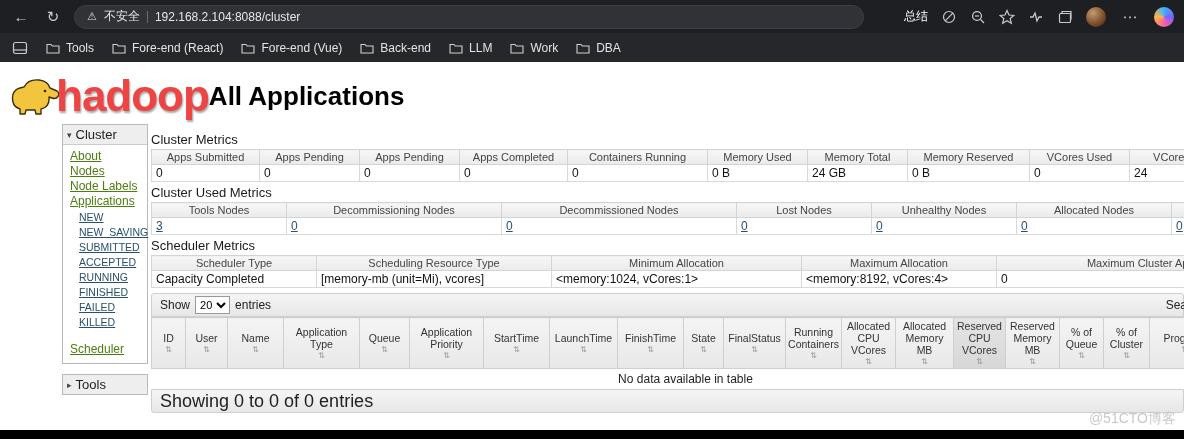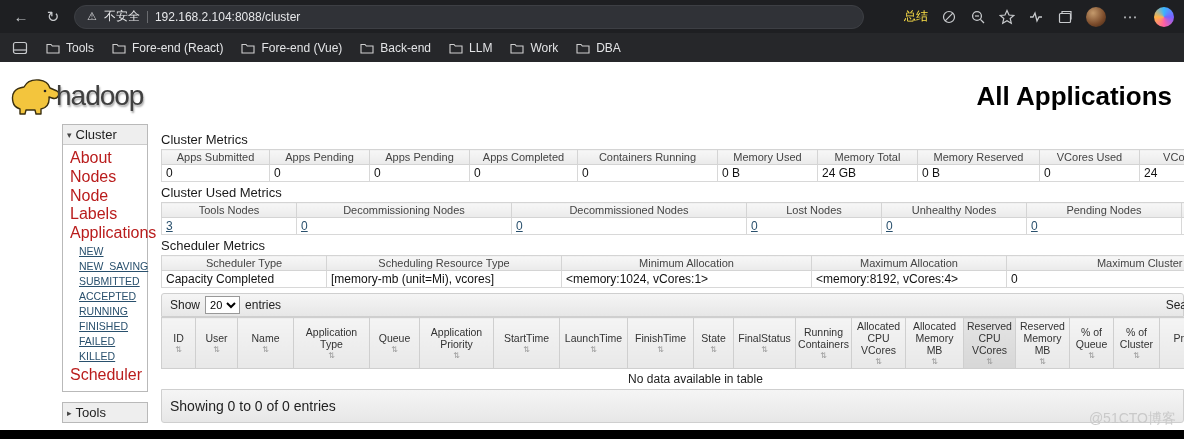--- a/index.html
+++ b/index.html
@@ -7,66 +7,66 @@
   body{font-family:"Liberation Sans",sans-serif;background:#fff}
   .screen{width:1184px;height:439px;position:relative;overflow:hidden}
 
   
   .browser-topbar{height:33px;background:#1e1f22;display:flex;align-items:center;padding:0 10px;gap:10px}
   .nav-ico{color:#c8cacd;font-size:15px;width:22px;text-align:center;cursor:pointer;flex:0 0 auto;line-height:1}
   .addr-pill{flex:1;max-width:790px;height:24px;background:#303237;border:1px solid #3d3f44;border-radius:12px;display:flex;align-items:center;gap:7px;padding:0 12px;color:#e6e7e9;font-size:12px;overflow:hidden;white-space:nowrap}
   .warn{color:#d6d7d9;font-size:11px}
   .addr-sep{width:1px;height:12px;background:#6a6c70;flex:0 0 auto}
   .right-icons{margin-left:auto;display:flex;align-items:center;gap:13px;color:#c8cacd}
-  .sum-label{font-size:12px;color:#fde047;cursor:pointer;white-space:nowrap}
+  .sum-label{font-size:12px;color:#ffffff;cursor:pointer;white-space:nowrap}
   .avatar{width:20px;height:20px;border-radius:50%;background:radial-gradient(circle at 35% 30%,#c49a6c,#7a4a2a 60%,#3c2414);display:inline-block}
   .copilot{width:20px;height:20px;border-radius:50%;background:conic-gradient(#37b6ff,#7b61ff,#ff5fa2,#ffb347,#37b6ff);display:inline-block}
   .icon-btn{display:flex;align-items:center;cursor:pointer}
 
   .bookmarks-bar{height:29px;background:#26272a;display:flex;align-items:center;gap:18px;padding:0 12px;color:#e3e4e6;font-size:12px}
   .bm-item{display:flex;align-items:center;gap:6px;cursor:pointer;white-space:nowrap}
 
   
   .content{position:relative;height:377px;background:#fff;overflow:hidden}
   .page-header{display:flex;align-items:center;padding:8px 12px 0 8px;height:60px}
   .logo{display:flex;align-items:center;cursor:pointer}
-  .logo-text{font-size:28px;font-weight:normal;color:#404040;letter-spacing:-1px;line-height:.9;margin-left:-4px;text-shadow:1px 2px 2px rgba(0,0,0,.35)}
-  .page-title{flex:1;text-align:right;font-size:26px;font-weight:bold;color:#000}
+  .logo-text{font-size:44px;font-weight:bold;color:#ef4444;letter-spacing:-1px;line-height:.9;margin-left:-4px;text-shadow:1px 2px 2px rgba(0,0,0,.35)}
+  .page-title{flex:1;text-align:left;font-size:26px;font-weight:bold;color:#000}
 
   .page-body{display:flex;margin-top:2px}
   .nav-col{width:86px;margin-left:62px;flex:0 0 auto}
   .nav-box{border:1px solid #b9b9b9;background:#fff}
   .nav-box + .nav-box{margin-top:10px}
   .nav-box-header{background:#eee;border-bottom:1px solid #ccc;padding:2px 4px;font-size:13px;color:#222;display:flex;gap:4px;align-items:center;cursor:pointer}
   .nav-box-header.collapsed{border-bottom:none}
   .nav-arrow{font-size:9px;color:#444}
   .nav-links{padding:3px 2px 6px 7px}
-  a.nav-link{display:block;font-size:16px;color:#b91c1c;margin:1px 0;cursor:pointer}
+  a.nav-link{display:block;font-size:12px;color:#4d7c0f;text-decoration:underline;margin:1px 0;cursor:pointer}
   a.state-link{display:block;font-size:10.5px;color:#29506d;text-decoration:underline;margin:3px 0 1px 9px;cursor:pointer}
-  a.sched-link{margin-top:4px}
-
-  .main-col{flex:1;margin-left:13px;overflow:hidden;position:relative}
+  a.sched-link{margin-top:14px}
+
+  .main-col{flex:1;margin-left:3px;overflow:hidden;position:relative}
   .section-title{font-size:13px;color:#1a1a1a;margin:3px 0 2px}
   .section-title.first{margin-top:8px}
 
   table.metrics{border-collapse:collapse;table-layout:fixed}
   table.metrics th{background:linear-gradient(#f7f7f7,#eaeaea);border:1px solid #d4d4d4;font-size:11px;font-weight:normal;color:#444;padding:1px 3px;text-align:center;white-space:nowrap;overflow:hidden}
   table.metrics td{border:1px solid #d8d8d8;font-size:12px;color:#111;padding:1px 4px;white-space:nowrap;overflow:hidden}
   a.cell-link{color:#29506d;text-decoration:underline;cursor:pointer}
 
   .dt-bar{margin-top:5px;background:linear-gradient(#f5f5f5,#e7e7e7);border:1px solid #cfcfcf;border-radius:3px 3px 0 0;height:24px;display:flex;align-items:center;padding:0 8px;font-size:12px;color:#222;gap:5px}
   .len-select{font-size:11px;height:18px;border:1px solid #999;background:#fff}
   .dt-search{margin-left:auto;margin-right:-32px;white-space:nowrap}
 
   table.apps{border-collapse:collapse;table-layout:fixed;background:#fff}
   table.apps th{background:linear-gradient(#f4f4f4,#e8e8e8);border:1px solid #cfcfcf;font-size:10.5px;font-weight:normal;color:#333;text-align:center;vertical-align:middle;padding:2px 2px;height:48px;cursor:pointer;overflow:hidden}
   table.apps th.sorted{background:linear-gradient(#e4e4e4,#d7d7d7)}
   .sort-glyph{display:block;font-size:8px;color:#999;margin-top:1px}
   .empty-row td{font-size:12px;color:#222;text-align:center;padding:3px;border:none}
-  .dt-footer{background:linear-gradient(#f5f5f5,#e7e7e7);border:1px solid #cfcfcf;border-radius:0 0 3px 3px;height:34px;display:flex;align-items:center;padding:0 8px;font-size:14px;color:#222}
+  .dt-footer{background:linear-gradient(#f5f5f5,#e7e7e7);border:1px solid #cfcfcf;border-radius:0 0 3px 3px;height:24px;display:flex;align-items:center;padding:0 8px;font-size:18px;color:#222}
 
   .watermark{position:absolute;right:8px;bottom:11px;font-size:14px;color:#c9c9c9}
   .bottom-strip{position:absolute;left:0;right:0;bottom:0;height:9px;background:#000}
   svg{display:block}
 </style>
 </head>
 <body>
 
 <div class="screen">
 
@@ -271,21 +271,21 @@
               <col style="width:155px">
               <col style="width:210px">
             </colgroup>
           <thead>
               <tr>
             <th>Tools Nodes</th>
             <th>Decommissioning Nodes</th>
             <th>Decommissioned Nodes</th>
             <th>Lost Nodes</th>
             <th>Unhealthy Nodes</th>
-            <th>Pending Nodes</th>
+            <th>Allocated Nodes</th>
             <th></th>
           </tr>
             </thead>
           <tbody>
               <tr>
             <td><a class="cell-link">3</a></td>
             <td><a class="cell-link">0</a></td>
             <td><a class="cell-link">0</a></td>
             <td><a class="cell-link">0</a></td>
             <td><a class="cell-link">0</a></td>

